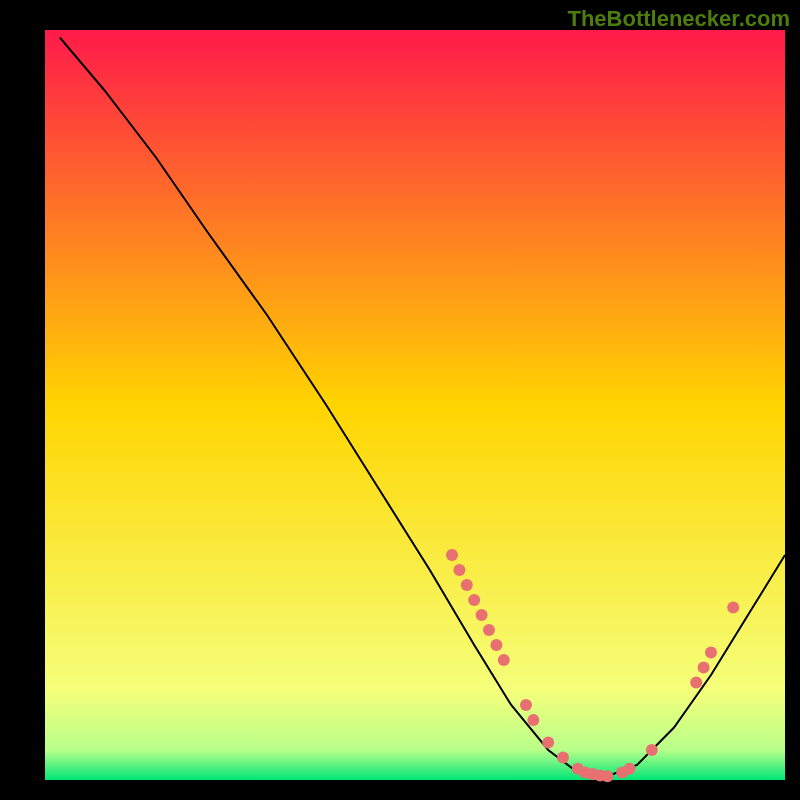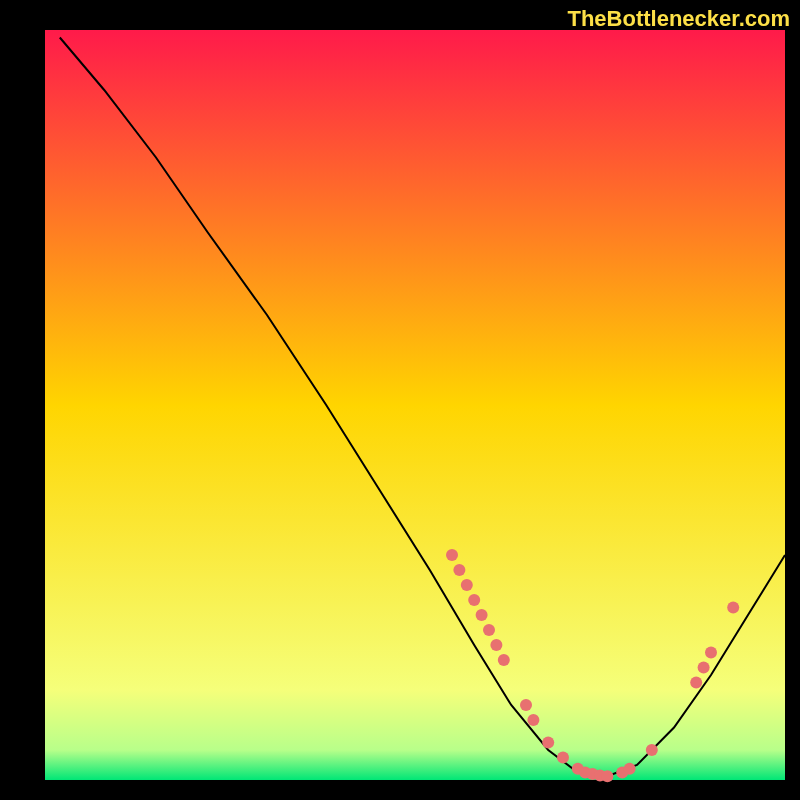--- a/index.html
+++ b/index.html
@@ -15,21 +15,21 @@
     position: absolute;
     top: 0;
     left: 0;
     width: 800px;
     height: 800px;
   }
   .watermark {
     position: absolute;
     top: 6px;
     right: 10px;
-    color: #fde047;
+    color: #4d7c0f;
     font-size: 22px;
     font-weight: bold;
     z-index: 10;
   }
   svg {
     display: block;
   }
 </style>
 </head>
 <body>

